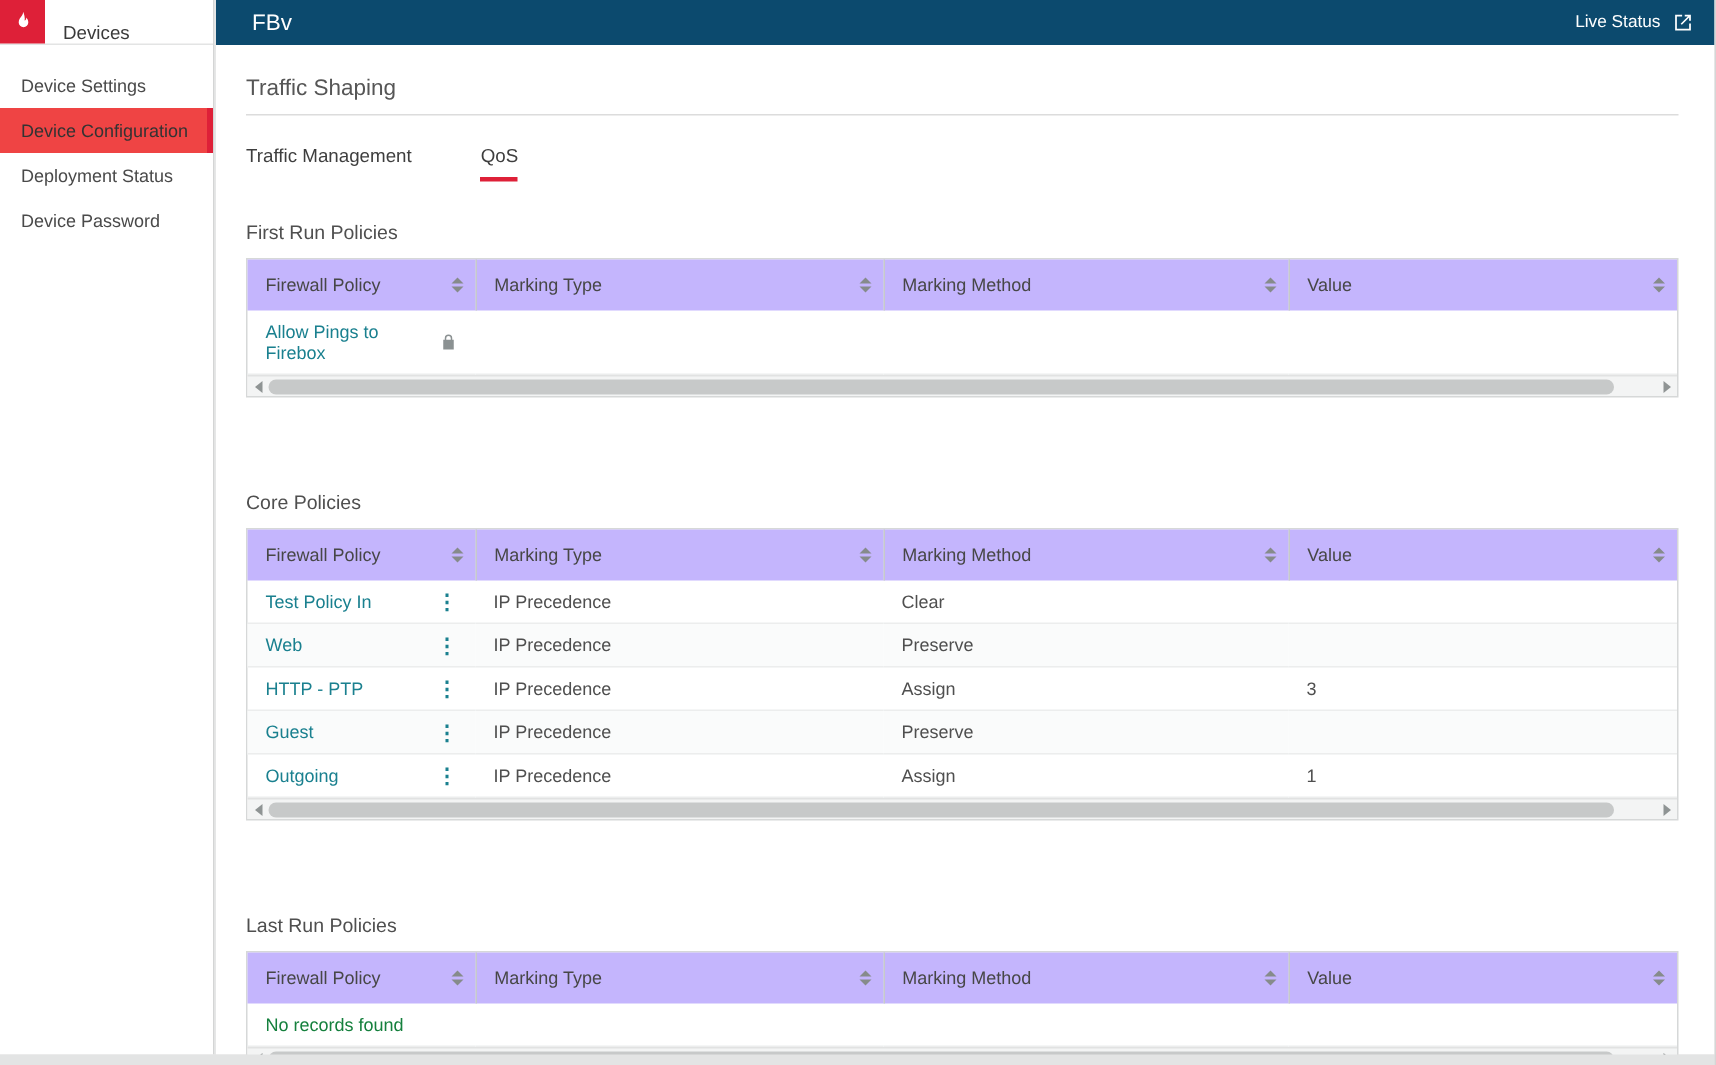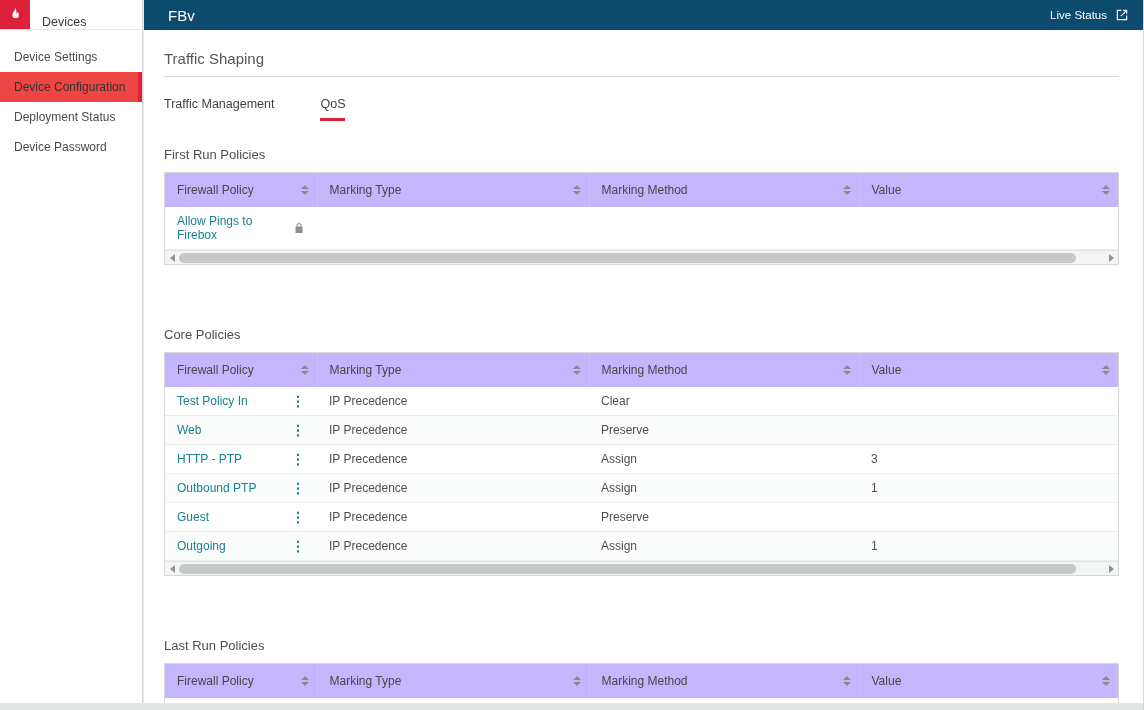--- a/index.html
+++ b/index.html
@@ -273,33 +273,20 @@
                     </span>
                   </div>
                 </td>
                 <td>IP Precedence</td>
                 <td>Assign</td>
                 <td>3</td>
               </tr>
               <tr>
                 <td>
                   <div class="policy-cell">
-                    <a href="#" class="link">Outbound PTP</a>
-                    <span class="rowicon">
-                      <span class="kebab">⋮</span>
-                    </span>
-                  </div>
-                </td>
-                <td>IP Precedence</td>
-                <td>Assign</td>
-                <td>1</td>
-              </tr>
-              <tr>
-                <td>
-                  <div class="policy-cell">
                     <a href="#" class="link">Guest</a>
                     <span class="rowicon">
                       <span class="kebab">⋮</span>
                     </span>
                   </div>
                 </td>
                 <td>IP Precedence</td>
                 <td>Preserve</td>
                 <td></td>
               </tr>

